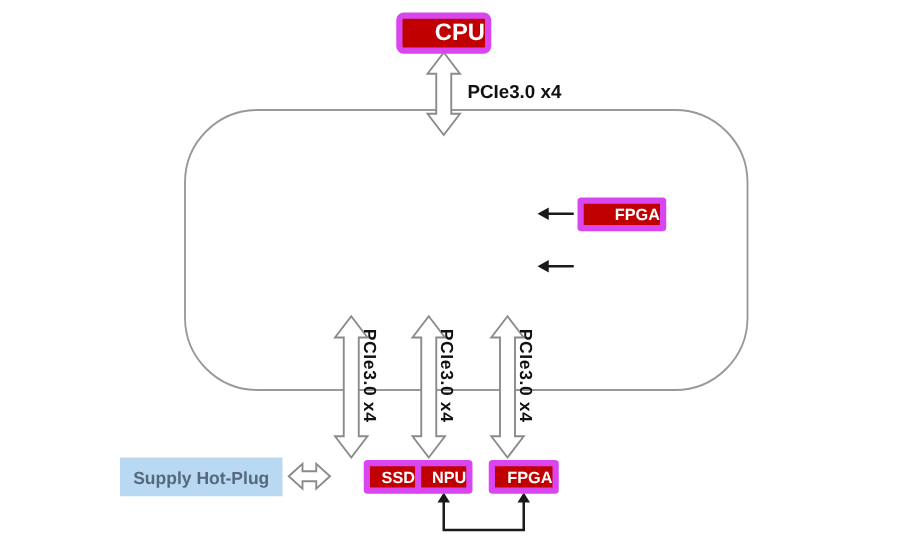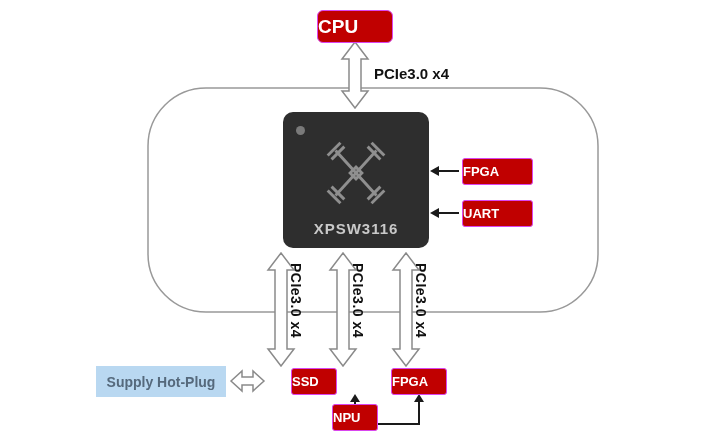--- a/index.html
+++ b/index.html
@@ -3,22 +3,22 @@
 <meta charset="utf-8">
 <style>
   * { margin:0; padding:0; box-sizing:border-box; }
   html,body { background:#ffffff; }
   body { font-family:"Liberation Sans", sans-serif; }
   #canvas { position:relative; width:720px; height:440px; background:#ffffff; overflow:hidden; }
   .abs { position:absolute; }
   #wires { position:absolute; left:0; top:0; }
 
   .redbox { background:#c00000; color:#ffffff; font-weight:bold;
-            display:flex; align-items:center; justify-content:flex-start;
-            border:1px solid #d946ef; border-radius:3px; }
+            display:flex; align-items:center; justify-content:flex-end;
+            border:5px solid #d946ef; border-radius:3px; }
   .bluebox { background:#b9d8f1; color:#55697c; font-weight:bold; font-size:14px;
              display:flex; align-items:center; justify-content:center; }
 
   #cpu { left:317px; top:10px; width:76px; height:33px; font-size:19px; border-radius:6px; }
   #toplabel { left:374px; top:65px; font-size:15px; font-weight:bold; color:#111111; }
 
   #chip { left:283px; top:112px; width:146px; height:136px; background:#2e2e2e; border-radius:10px; }
   #chipdot { position:absolute; left:13px; top:14px; width:9px; height:9px; border-radius:50%; background:#7a7a7a; }
   #chiplogo { position:absolute; left:23px; top:22px; }
   #chipname { position:absolute; left:0; bottom:11px; width:100%; text-align:center;
@@ -27,21 +27,21 @@
   #smbus { left:462px; top:158px; width:71px; height:27px; font-size:13px; }
   #uart  { left:462px; top:200px; width:71px; height:27px; font-size:13px; }
 
   .vlabel { writing-mode:vertical-rl; font-weight:bold; font-size:14px; color:#111111; letter-spacing:0.5px; }
   #vl0 { left:288px; top:263px; }
   #vl1 { left:350px; top:263px; }
   #vl2 { left:413px; top:263px; }
 
   .dev { height:27px; font-size:13px; top:368px; }
   #ssd  { left:267px; width:46px;margin-left:24px; }
-  #npu  { left:332px; width:46px;margin-top:36px; }
+  #npu  { left:332px; width:46px; }
   #fpga { left:391px; width:56px; }
 
   #hotplug { left:96px;  top:366px; width:130px; height:31px; }
   #p2p     { left:454px; top:366px; width:131px; height:31px; }
 </style>
 </head>
 <body>
 
 <div id="canvas">
 
@@ -73,42 +73,22 @@
       <polygon points="419,394 414,402 424,402" fill="#1a1a1a"></polygon>
     </g>
   </svg>
 
   <div class="abs redbox" id="cpu">
     <span>CPU</span>
   </div>
 
   <div class="abs" id="toplabel">PCIe3.0 x4</div>
 
-  <div class="abs" id="chip">
-    <span id="chipdot"></span>
-    <svg id="chiplogo" width="100" height="78" viewBox="0 0 100 80">
-      <g stroke="#8f8f8f" stroke-width="3" fill="none" stroke-linecap="square">
-        <path d="M30 18 L70 62"></path>
-        <path d="M70 18 L30 62"></path>
-        <path d="M26 25 L37 14"></path>
-        <path d="M22 21 L33 10"></path>
-        <path d="M63 14 L74 25"></path>
-        <path d="M67 10 L78 21"></path>
-        <path d="M22 59 L33 70"></path>
-        <path d="M26 55 L37 66"></path>
-        <path d="M63 66 L74 55"></path>
-        <path d="M67 70 L78 59"></path>
-        <path d="M50 34 L56 40 L50 46 L44 40 Z"></path>
-      </g>
-    </svg>
-    <div id="chipname">XPSW3116</div>
-  </div>
 
   <div class="abs redbox" id="smbus">FPGA</div>
-  <div class="abs redbox" id="uart">UART</div>
 
   <div class="abs vlabel" id="vl0">PCIe3.0 x4</div>
   <div class="abs vlabel" id="vl1">PCIe3.0 x4</div>
   <div class="abs vlabel" id="vl2">PCIe3.0 x4</div>
 
   <div class="abs redbox dev" id="ssd">SSD</div>
   <div class="abs redbox dev" id="npu">NPU</div>
   <div class="abs bluebox" id="hotplug">Supply Hot-Plug</div>
 
   <div class="abs redbox dev" id="fpga">FPGA</div>

